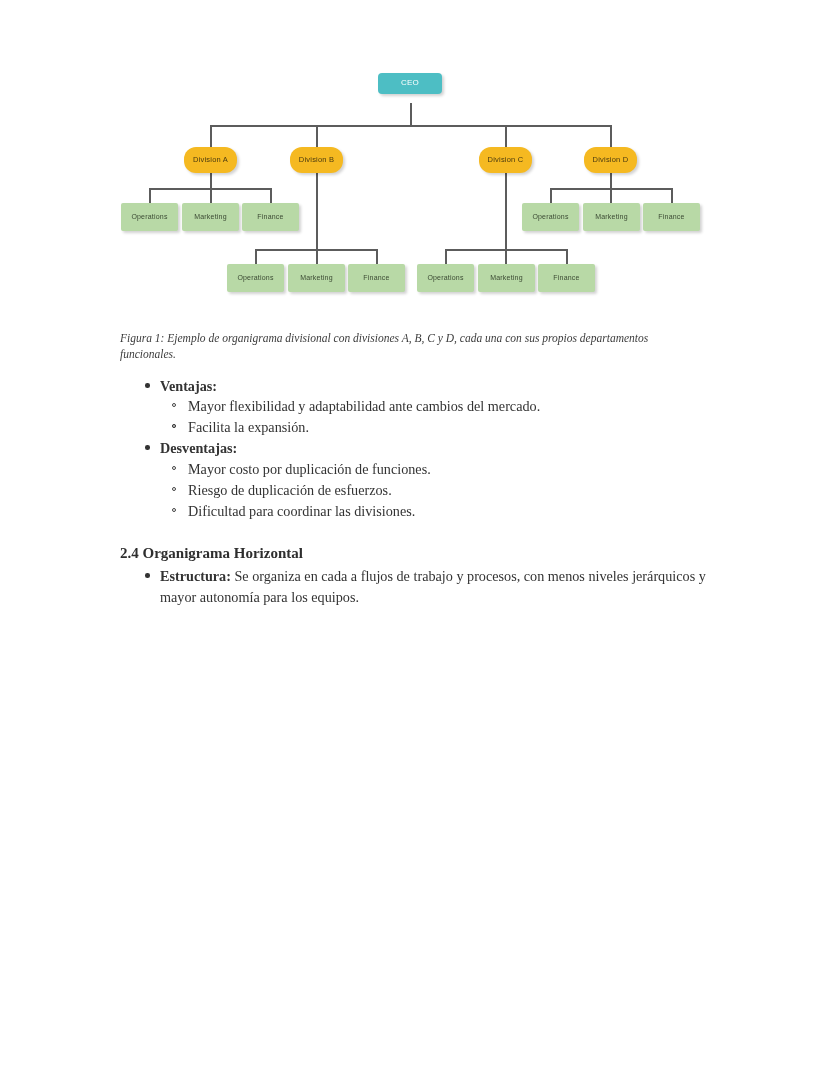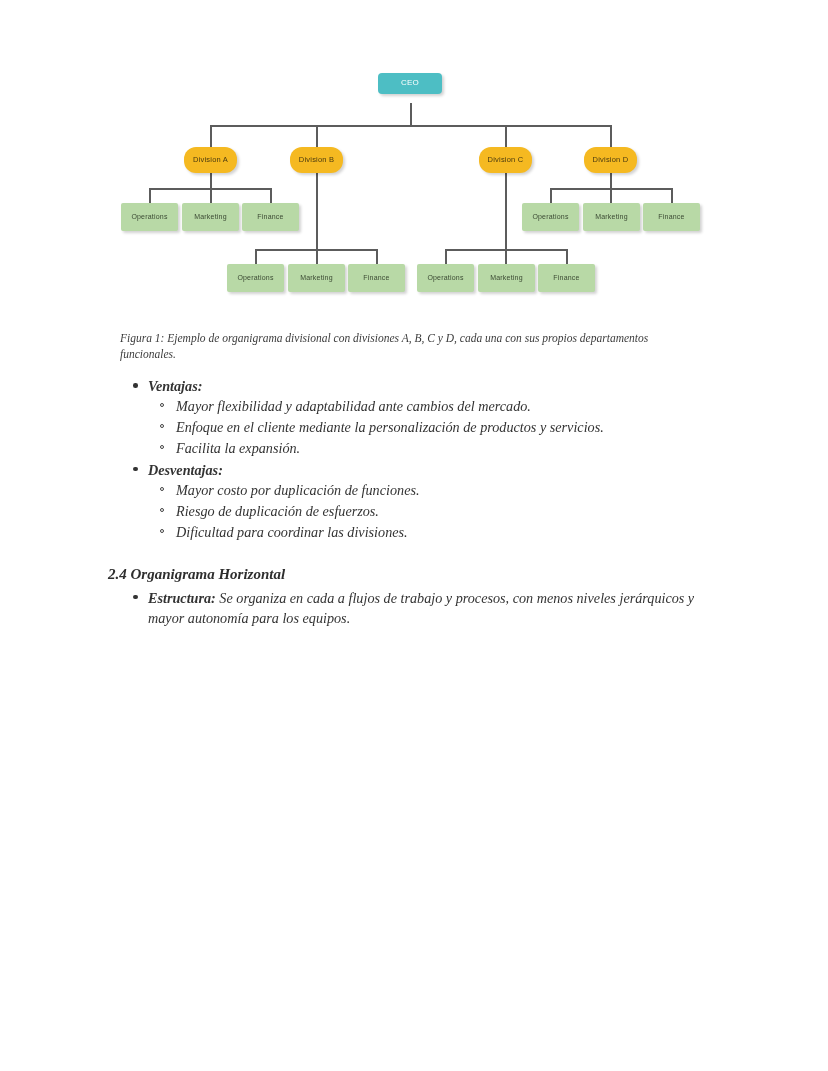--- a/index.html
+++ b/index.html
@@ -85,27 +85,26 @@
     width: 575px;
     font-style: italic;
     font-size: 11.5px;
     line-height: 1.38;
     color: #3c3c3c;
   }
 
   
   .content {
     position: absolute;
-    left: 108px;
+    left: 120px;
     top: 376px;
     width: 590px;
     font-size: 14.2px;
     line-height: 1.42;
     color: #333333;
-    font-style: italic;
   }
 
   ul.lvl1 {
     list-style: none;
     margin: 0;
     padding: 0;
   }
   ul.lvl1 > li.itm {
     position: relative;
     padding-left: 40px;
@@ -254,21 +253,20 @@
       <li class="itm">
         <span class="dot"></span>
         <span class="lead">Ventajas:</span>
         <ul class="lvl2">
           <li class="sub">
             <span class="circ"></span>
             <span>Mayor flexibilidad y adaptabilidad ante cambios del mercado.</span>
           </li>
           <li class="sub">
             <span class="circ"></span>
-            <span>Enfoque en el cliente mediante la personalización de productos y servicios.</span>
           </li>
           <li class="sub">
             <span class="circ"></span>
             <span>Facilita la expansión.</span>
           </li>
         </ul>
       </li>
 
       <li class="itm">
         <span class="dot"></span>

